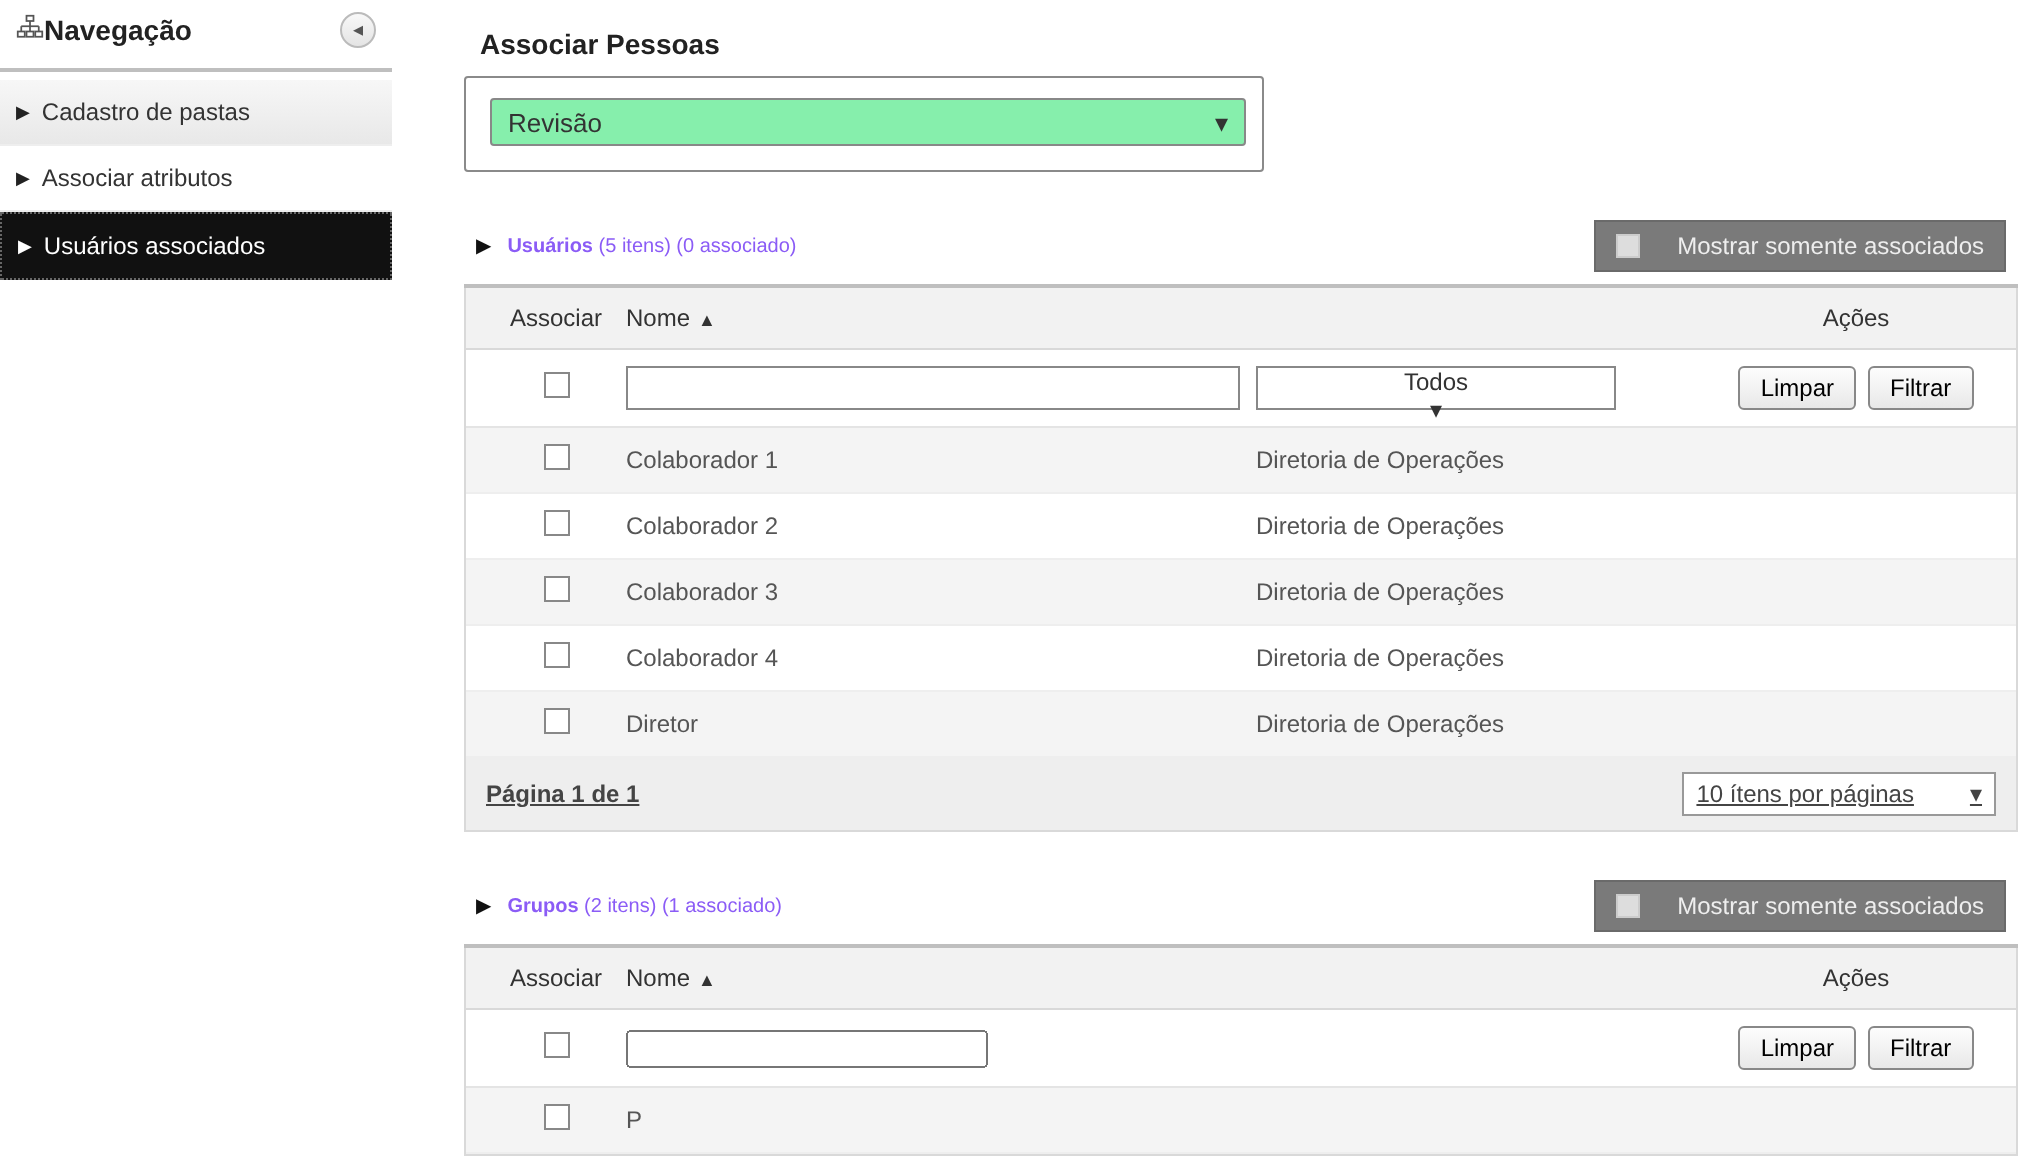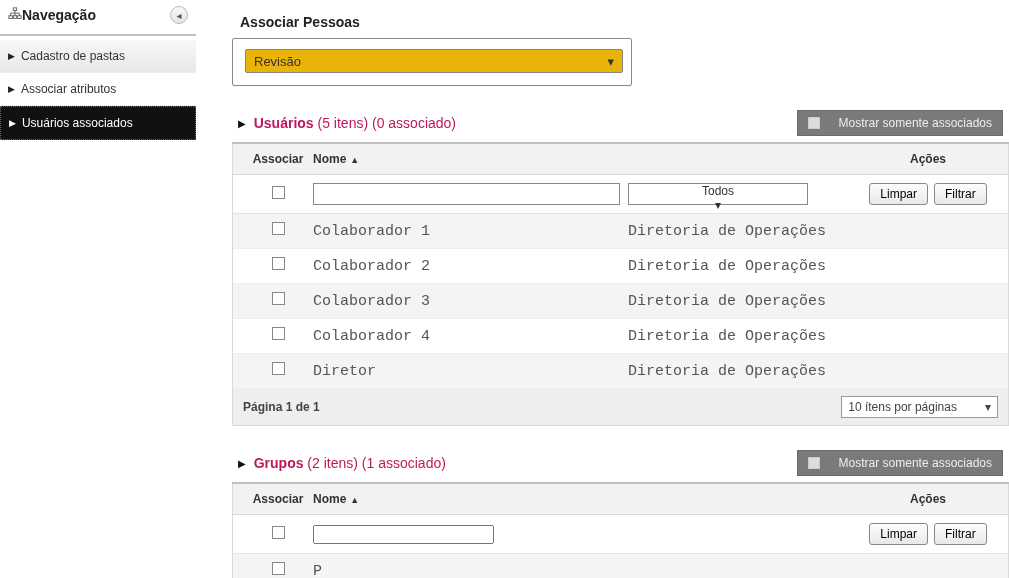--- a/index.html
+++ b/index.html
@@ -15,51 +15,51 @@
 .nav-item .tri { font-size: 9px; color: #222; }
 .nav-item.plain { background: linear-gradient(#f7f7f7,#e8e8e8); color: #333; }
 .nav-item.plainer { background: #fff; color: #333; }
 .nav-item.active { background: #111; color: #fff; border: 1px dotted #666; }
 .nav-item.active .tri { color: #fff; }
 
 .main { flex: 1; padding: 0 0 0 36px; }
 .page-title { font-size: 14px; font-weight: bold; color: #222; padding: 14px 0 8px 8px; }
 .workflow-box { border: 1px solid #8a8a8a; border-radius: 2px; padding: 10px 12px 12px 12px; width: 400px; }
 .workflow-label { font-size: 12px; font-weight: bold; color: #222; margin-bottom: 8px; }
-.workflow-select { width: 378px; height: 24px; border: 1px solid #888; border-radius: 2px; display: flex; align-items: center; justify-content: space-between; padding: 0 8px; font-size: 13px; background: #eab308; cursor: pointer; }
+.workflow-select { width: 378px; height: 24px; border: 1px solid #888; border-radius: 2px; display: flex; align-items: center; justify-content: space-between; padding: 0 8px; font-size: 13px; background: #86efac; cursor: pointer; }
 
 .section { margin-top: 24px; }
 .section-headline { display: flex; align-items: center; justify-content: space-between; padding: 0 6px 6px 6px; border-bottom: 2px solid #bfbfbf; }
 .section-h-left { display: flex; align-items: center; gap: 8px; }
 .section-h-tri { font-size: 10px; color: #111; }
-.section-title { font-size: 14px; color: #be185d; }
+.section-title { font-size: 10px; color: #8b5cf6; }
 .section-title b { font-weight: bold; }
 .show-assoc { background: #7a7a7a; color: #eee; border: 1px solid #6a6a6a; padding: 5px 10px; font-size: 12px; display: flex; align-items: center; gap: 19px; cursor: pointer; }
 .show-assoc .cb { width: 12px; height: 12px; border: 1px solid #ccc; background: #ddd; }
 
 .grid { border: 1px solid #d9d9d9; border-top: none; }
-.grid-head { display: flex; align-items: center; background: #f2f2f2; border-bottom: 1px solid #d9d9d9; padding: 8px 10px; font-size: 12px; font-weight: bold; color: #333; }
+.grid-head { display: flex; align-items: center; background: #f2f2f2; border-bottom: 1px solid #d9d9d9; padding: 8px 10px; font-size: 12px; font-weight: normal; color: #333; }
 .col-assoc { width: 70px; text-align: center; }
 .col-nome { flex: 1; padding-right: 8px; }
 .col-area { width: 230px; }
 .col-acoes { width: 140px; text-align: center; }
 .sort-arrow { font-size: 9px; margin-left: 4px; }
 
 .grid-filter { display: flex; align-items: center; padding: 8px 10px; background: #fff; border-bottom: 1px solid #e4e4e4; }
 .grid-filter .col-nome input.text { width: 100%; height: 22px; border: 1px solid #888; padding: 0 4px; font-size: 12px; }
 .area-select { width: 180px; height: 22px; border: 1px solid #888; display: flex; align-items: center; justify-content: space-between; padding: 0 6px; font-size: 12px; background: #fff; cursor: pointer; flex-direction: column; }
 .btn { border: 1px solid #888; background: linear-gradient(#fdfdfd,#e8e8e8); padding: 3px 10px; font-size: 12px; border-radius: 3px; cursor: pointer; }
 .btn + .btn { margin-left: 6px; }
 .checkbox { width: 13px; height: 13px; border: 1px solid #888; background: #fff; display: inline-block; }
 
-.grid-row { display: flex; align-items: center; padding: 8px 10px; font-size: 15px; color: #555; border-bottom: 1px solid #eee; font-family: Liberation Mono, monospace; }
+.grid-row { display: flex; align-items: center; padding: 8px 10px; font-size: 12px; color: #555; border-bottom: 1px solid #eee; }
 .grid-row:nth-child(odd) { background: #f4f4f4; }
 .grid-row:nth-child(even) { background: #fff; }
 
-.grid-foot { display: flex; align-items: center; justify-content: space-between; padding: 7px 10px; background: #eee; font-size: 12px; font-weight: bold; color: #444; }
+.grid-foot { display: flex; align-items: center; justify-content: space-between; padding: 7px 10px; background: #eee; font-size: 12px; font-weight: bold; color: #444; text-decoration: underline; }
 .pagesize { border: 1px solid #999; background: #fff; padding: 3px 6px; font-size: 12px; display: flex; align-items: center; gap: 28px; font-weight: normal; cursor: pointer; }
 
 .tree-icon { width: 14px; height: 14px; }
 
 
 .groups .col-nome-wide { flex: 1; padding-right: 8px; }
 </style>
 </head>
 <body>
 

